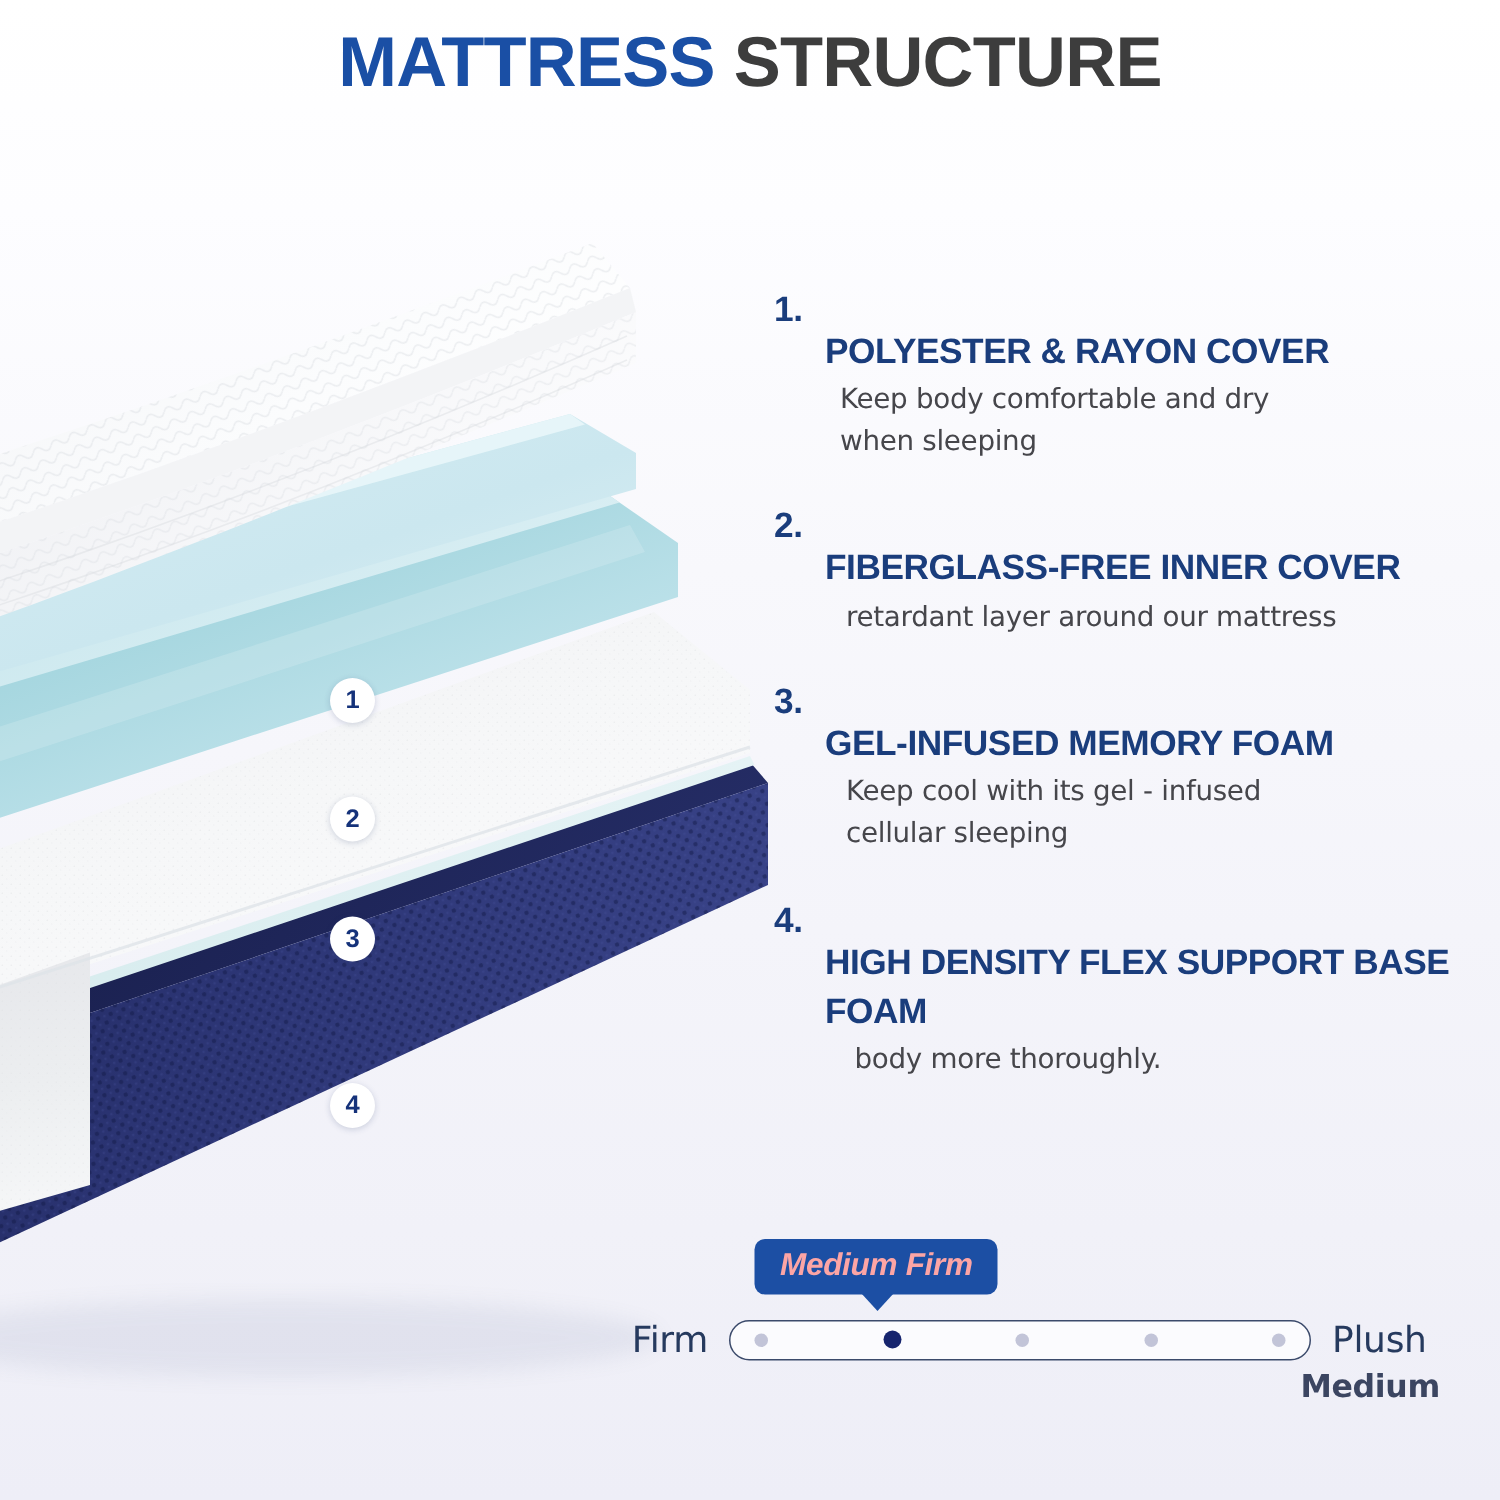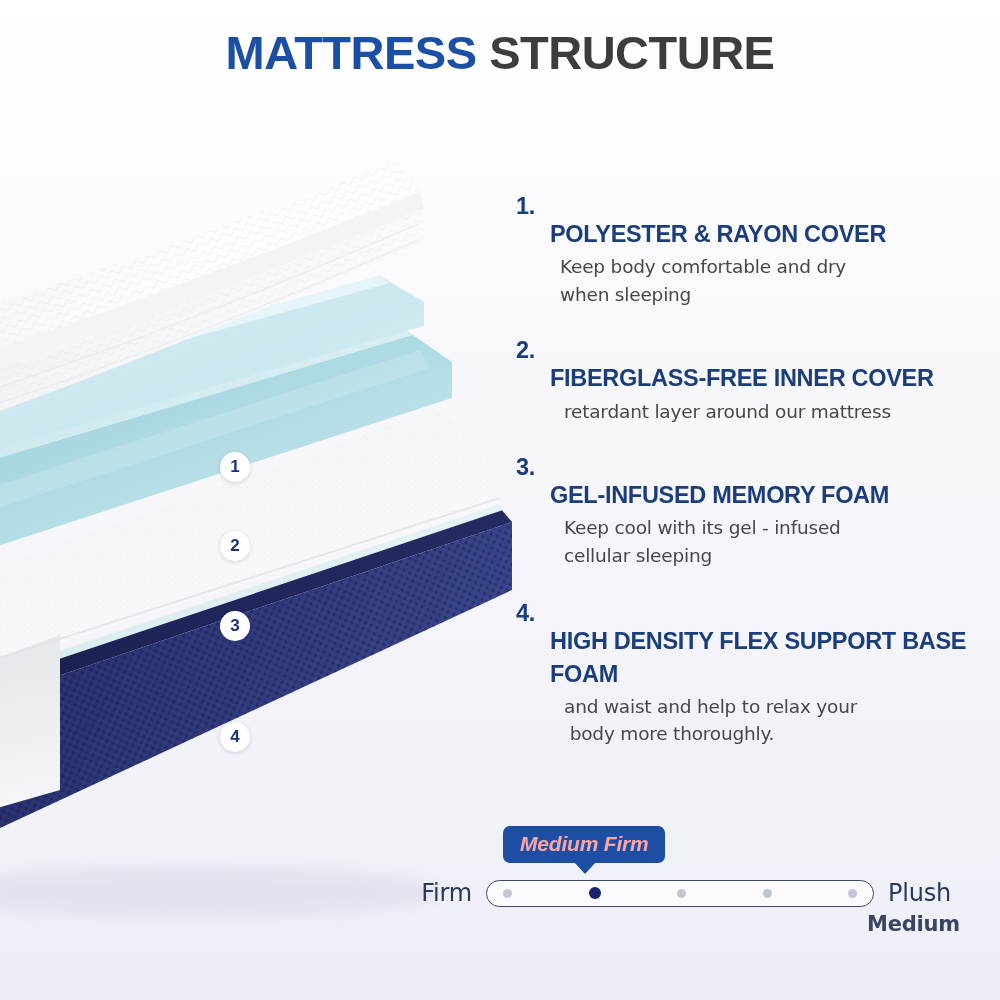--- a/index.html
+++ b/index.html
@@ -31,21 +31,21 @@
     top: 0; left: 0; right: 0;
     text-align: center;
     padding-top: 16px;
     z-index: 40;
   }
   .title {
     font-size: 47px;
     font-weight: 700;
     letter-spacing: -0.5px;
     line-height: 1.08;
-    margin: 12px;
+    margin: 0;
     white-space: nowrap;
   }
   .title .blue { color: #1a4fa5; }
   .title .dark { color: #3d3d3d; }
   .subtitle {
     margin: 16px 0 0 0;
     font-family: "DejaVu Sans", sans-serif;
     font-size: 19.5px;
     font-weight: 400;
     color: #46464a;
@@ -417,21 +417,20 @@
         <div>cellular sleeping</div>
       </div>
     </div>
 
     <div class="feature" style="margin-top:28px;">
       <div class="feature-head">
         <span class="feature-num">4.</span>
         <span class="feature-title">HIGH DENSITY FLEX SUPPORT BASE FOAM</span>
       </div>
       <div class="feature-desc indent-1">
-        <div>and waist and help to relax your</div>
         <div style="white-space:pre;"> body more thoroughly.</div>
       </div>
     </div>
 
   </div>
 
   <div class="firmness">
     <div class="tooltip">Medium Firm</div>
 
     <div class="scale-row">

